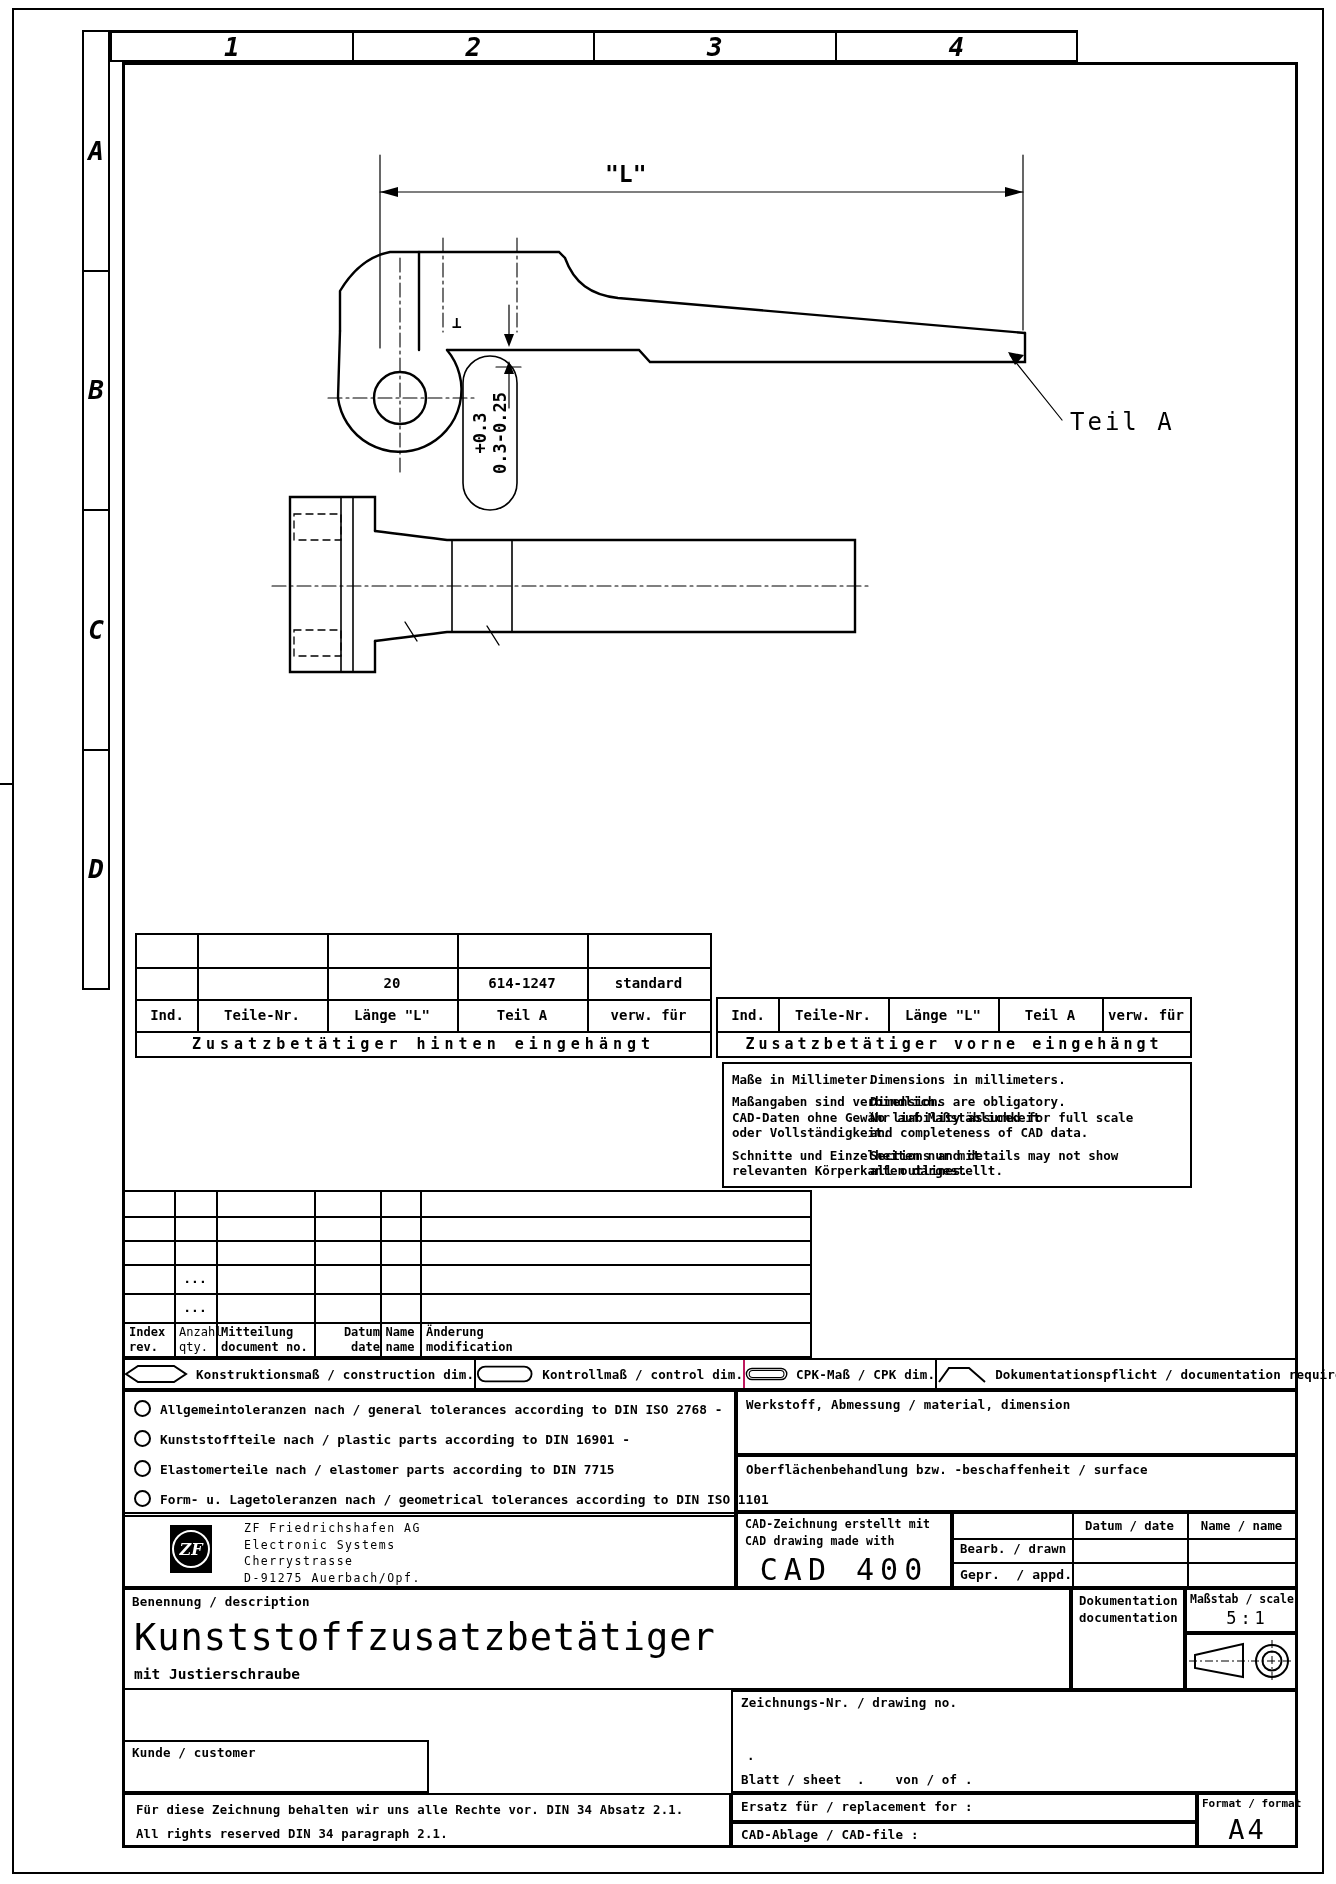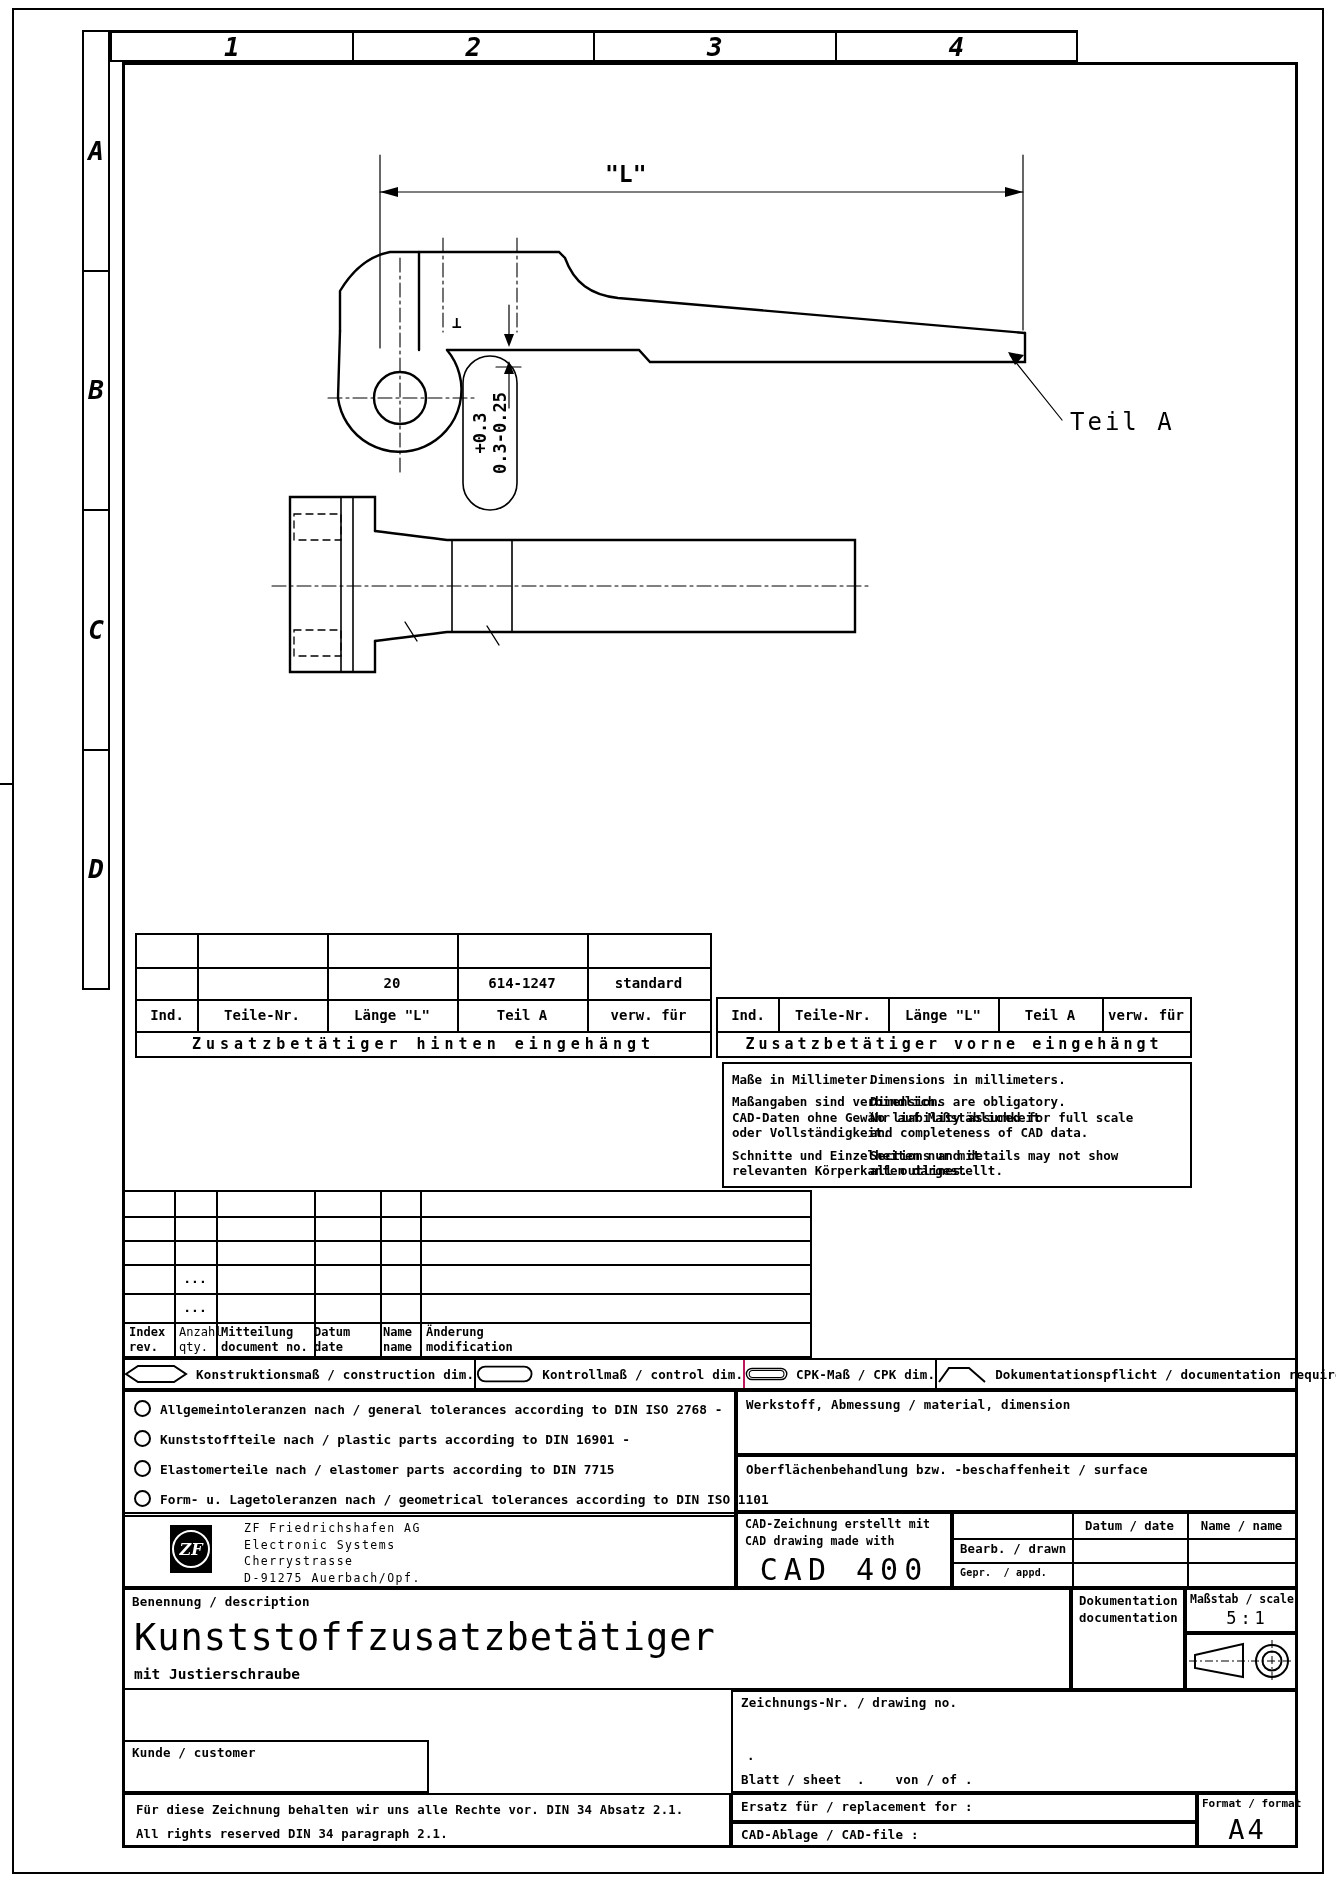--- a/index.html
+++ b/index.html
@@ -171,25 +171,25 @@
         <div>rev.</div>
     </div>
     <div class="abs" style="left:55px;top:133px;font-weight:normal;font-size:12px;line-height:15px">
       <div>Anzahl</div>
         <div>qty.</div>
     </div>
     <div class="abs" style="left:97px;top:133px;font-weight:bold;font-size:12px;line-height:15px">
       <div>Mitteilung</div>
         <div>document no.</div>
     </div>
-    <div class="abs" style="left:190px;top:133px;width:66px;text-align:left;font-weight:bold;font-size:12px;line-height:15px">
+    <div class="abs" style="left:190px;top:133px;width:66px;text-align:right;font-weight:bold;font-size:12px;line-height:15px">
       <div>Datum</div>
         <div>date</div>
     </div>
-    <div class="abs" style="left:248px;top:133px;width:40px;text-align:right;font-weight:bold;font-size:12px;line-height:15px">
+    <div class="abs" style="left:256px;top:133px;width:40px;text-align:center;font-weight:bold;font-size:12px;line-height:15px">
       <div>Name</div>
         <div>name</div>
     </div>
     <div class="abs" style="left:302px;top:133px;font-weight:bold;font-size:12px;line-height:15px">
       <div>Änderung</div>
         <div>modification</div>
     </div>
   </div>
 
   <div class="abs" style="left:122px;top:1358px;width:1176px;height:32px;border:2px solid #000;display:flex">
@@ -259,21 +259,21 @@
   </div>
 
   <div class="abs b2" style="left:952px;top:1512px;width:346px;height:76px">
     <div class="vline" style="top:0;bottom:0;left:118px"></div>
     <div class="vline" style="top:0;bottom:0;left:233px"></div>
     <div class="hline" style="left:0;right:0;top:24px"></div>
     <div class="hline" style="left:0;right:0;top:48px"></div>
     <div class="hdr-cell" style="left:118px;top:0;width:115px;height:24px;font-size:12.3px">Datum / date</div>
     <div class="hdr-cell" style="left:233px;top:0;width:109px;height:24px;font-size:12.3px">Name / name</div>
     <span class="lbl" style="position:absolute;left:6px;top:28px;font-size:12.3px">Bearb. / drawn</span>
-    <span class="lbl" style="position:absolute;left:6px;top:53px;font-size:10px">Gepr.  / appd.</span>
+    <span class="lbl" style="position:absolute;left:6px;top:53px;font-size:13px">Gepr.  / appd.</span>
   </div>
 
   <div class="abs b2" style="left:122px;top:1588px;width:949px;height:102px">
     <span class="lbl" style="position:absolute;left:8px;top:4px">Benennung / description</span>
     <span style="position:absolute;left:10px;top:26px;font-size:37px;letter-spacing:1px;white-space:pre">Kunststoffzusatzbetätiger</span>
     <span style="position:absolute;left:10px;top:76px;font-weight:bold;font-size:14.5px">mit Justierschraube</span>
   </div>
 
   <div class="abs b2" style="left:1071px;top:1588px;width:114px;height:102px">
     <span class="lbl" style="position:absolute;left:6px;top:4px;font-size:12.3px">Dokumentation</span>

